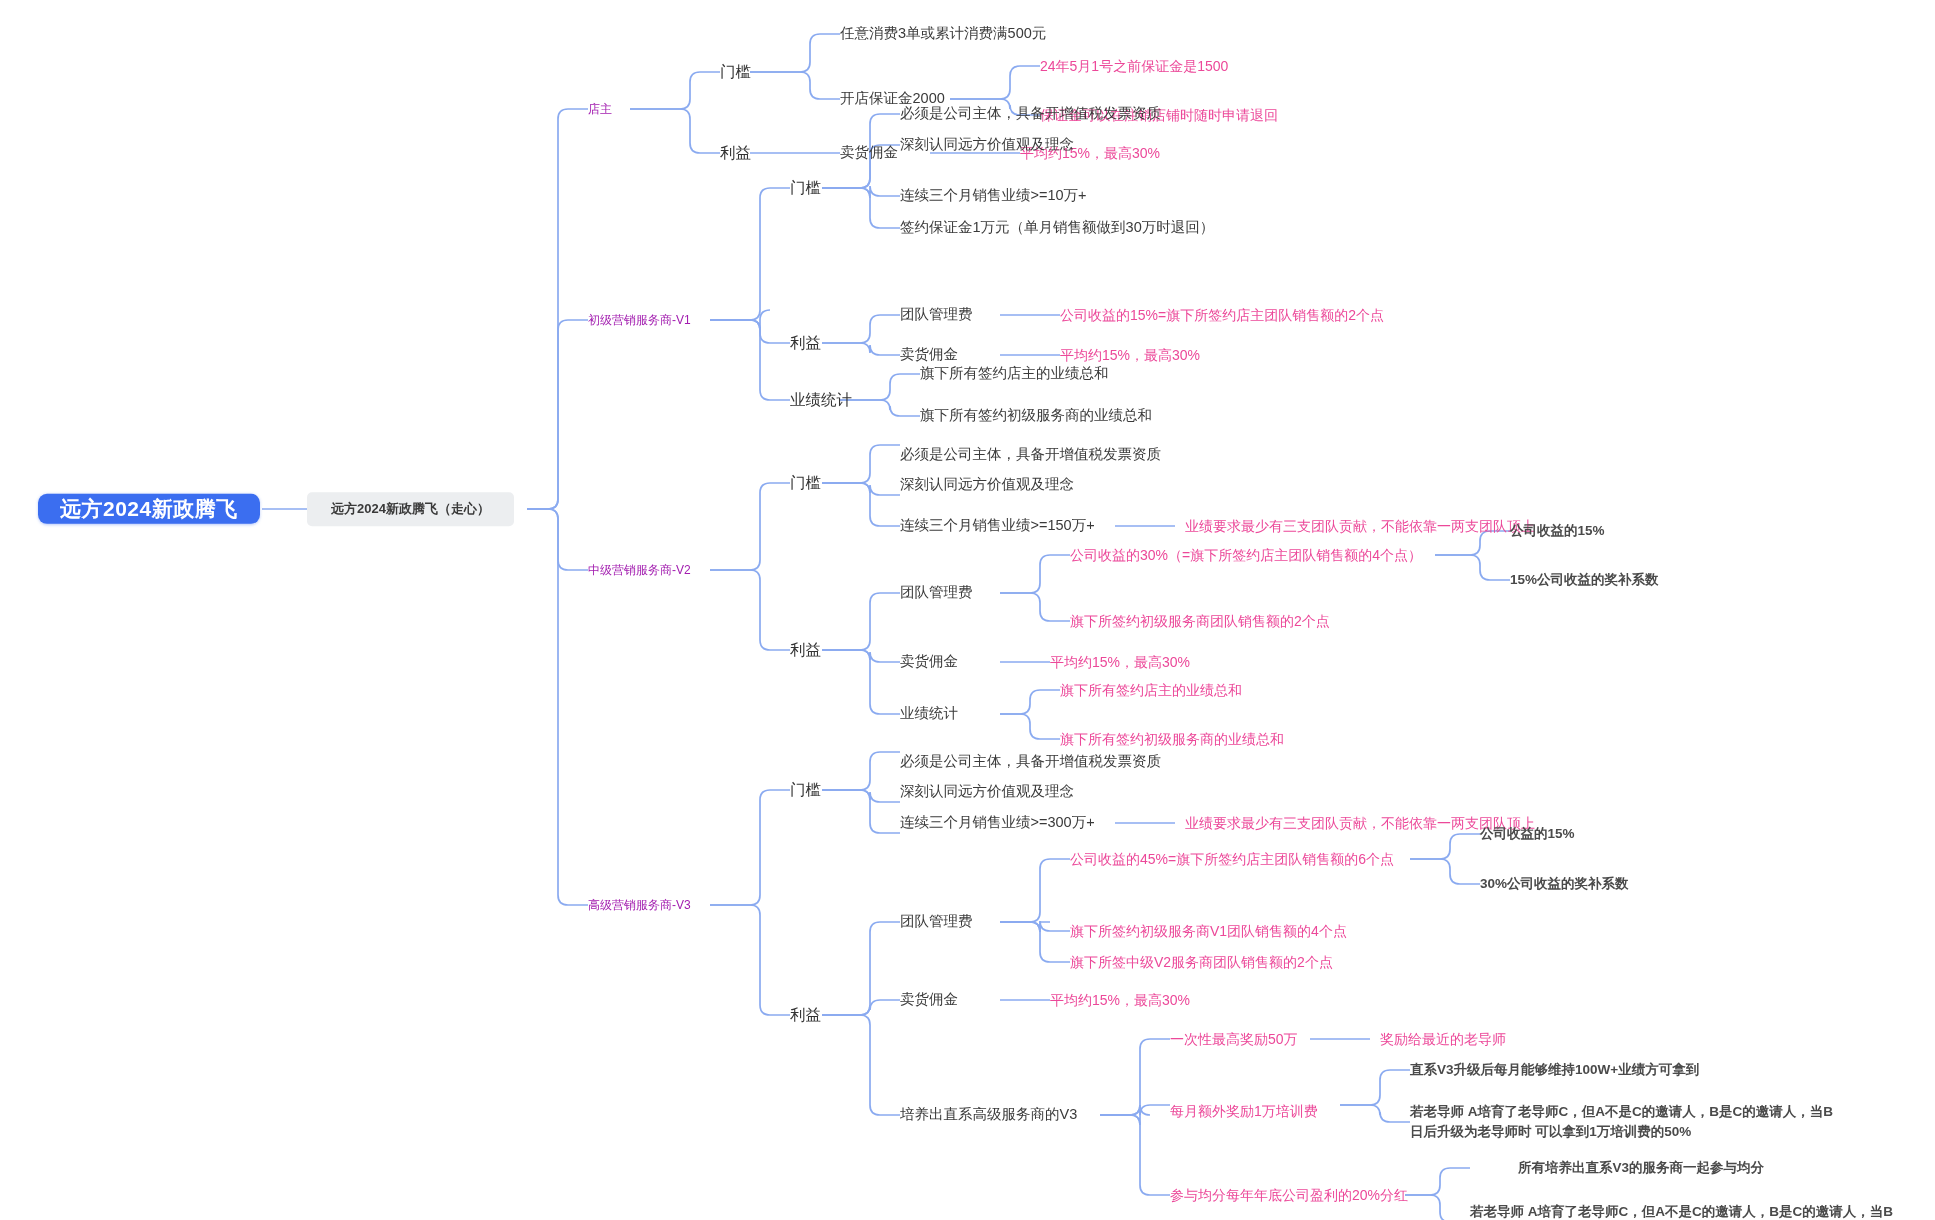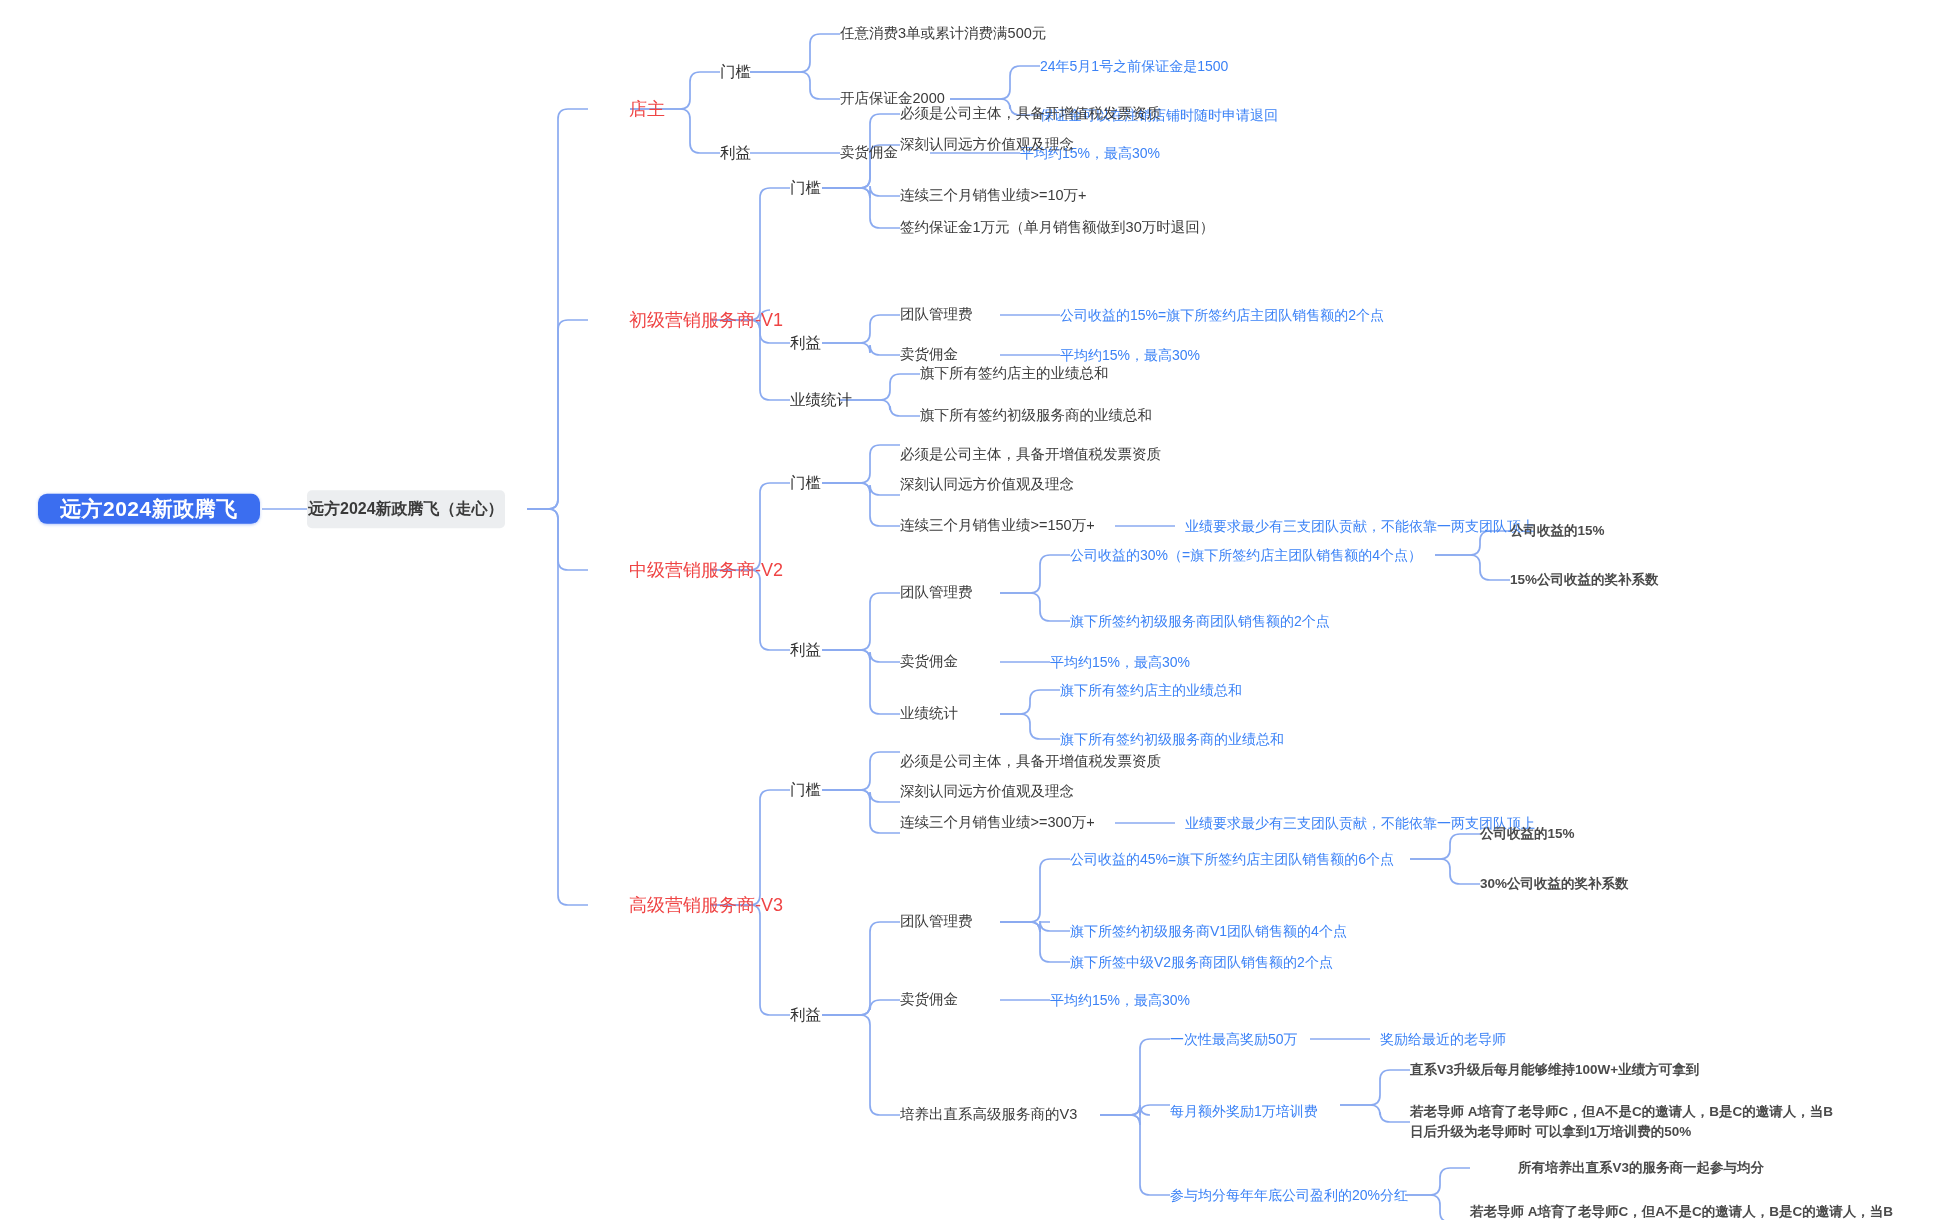--- a/index.html
+++ b/index.html
@@ -35,43 +35,42 @@
     font-size: 21px;
     font-weight: 700;
     padding: 1px 22px;
     border-radius: 9px;
     letter-spacing: 0.5px;
     box-shadow: 0 1px 3px rgba(59,110,240,0.35);
   }
   .sub-root-node {
     background: #eceef0;
     color: #3a3a3a;
-    font-size: 16px;
+    font-size: 13px;
     font-weight: 600;
-    padding: 8px 1px;
+    padding: 8px 24px;
     border-radius: 5px;
   }
   .l1 {
-    font-size: 18px;
-    color: #ef4444;
+    font-size: 12px;
+    color: #a21caf;
     font-weight: 500;
-    margin-left: 41px;
   }
   .l2 {
     font-size: 15.5px;
     color: #333333;
     font-weight: 500;
   }
   .l3 {
     font-size: 14.5px;
     color: #3a3a3a;
   }
   .l4 {
     font-size: 14px;
-    color: #3b82f6;
+    color: #ec4899;
   }
   .l5 {
     font-size: 13.5px;
     color: #4a4a4a;
     font-weight: bold;
   }
   .multiline {
     white-space: pre;
     line-height: 1.45;
   }

